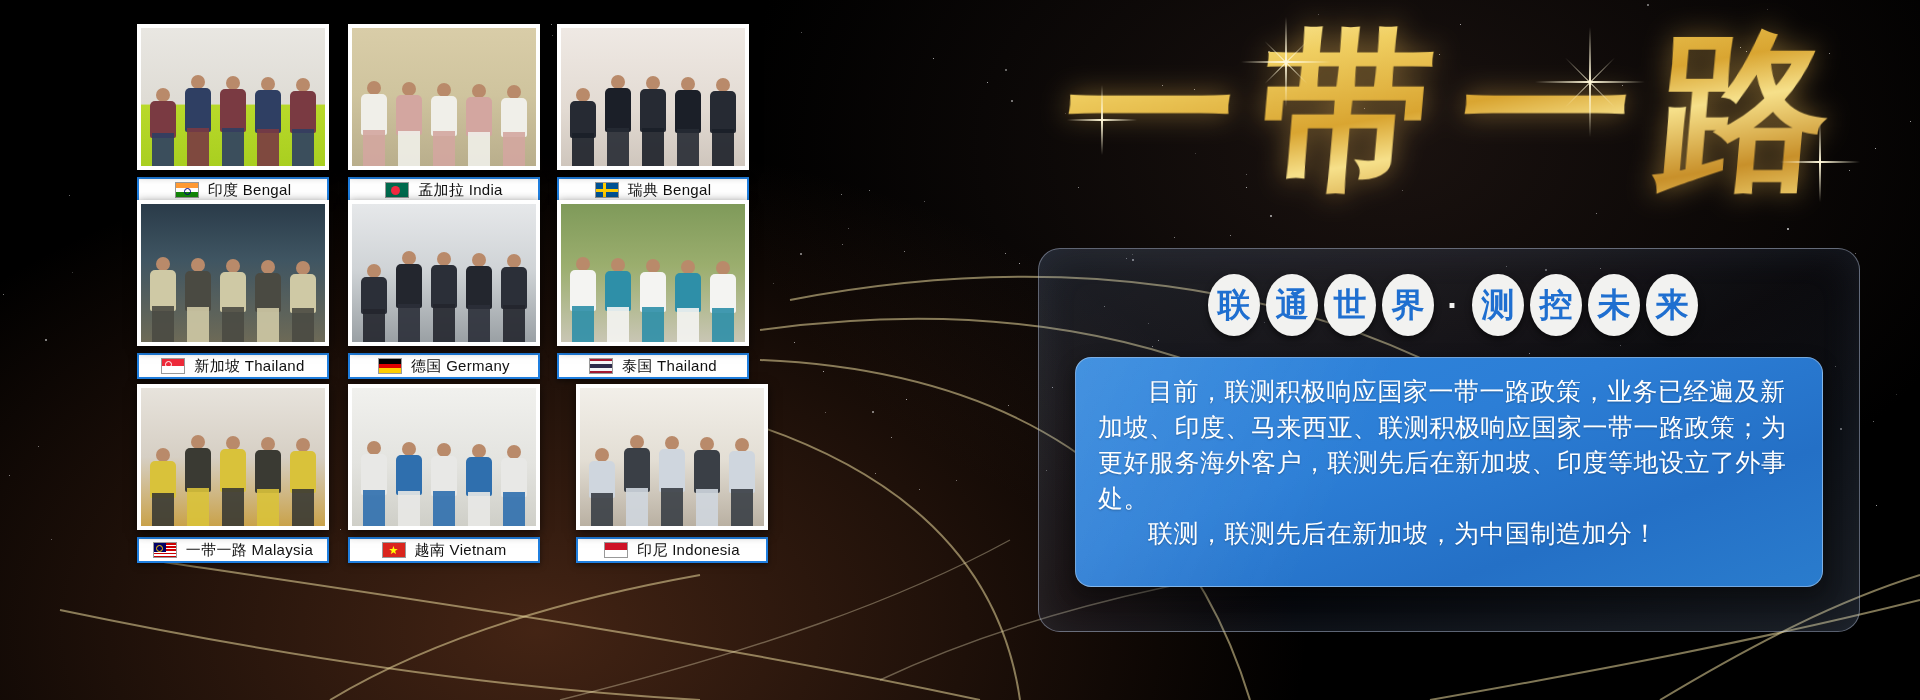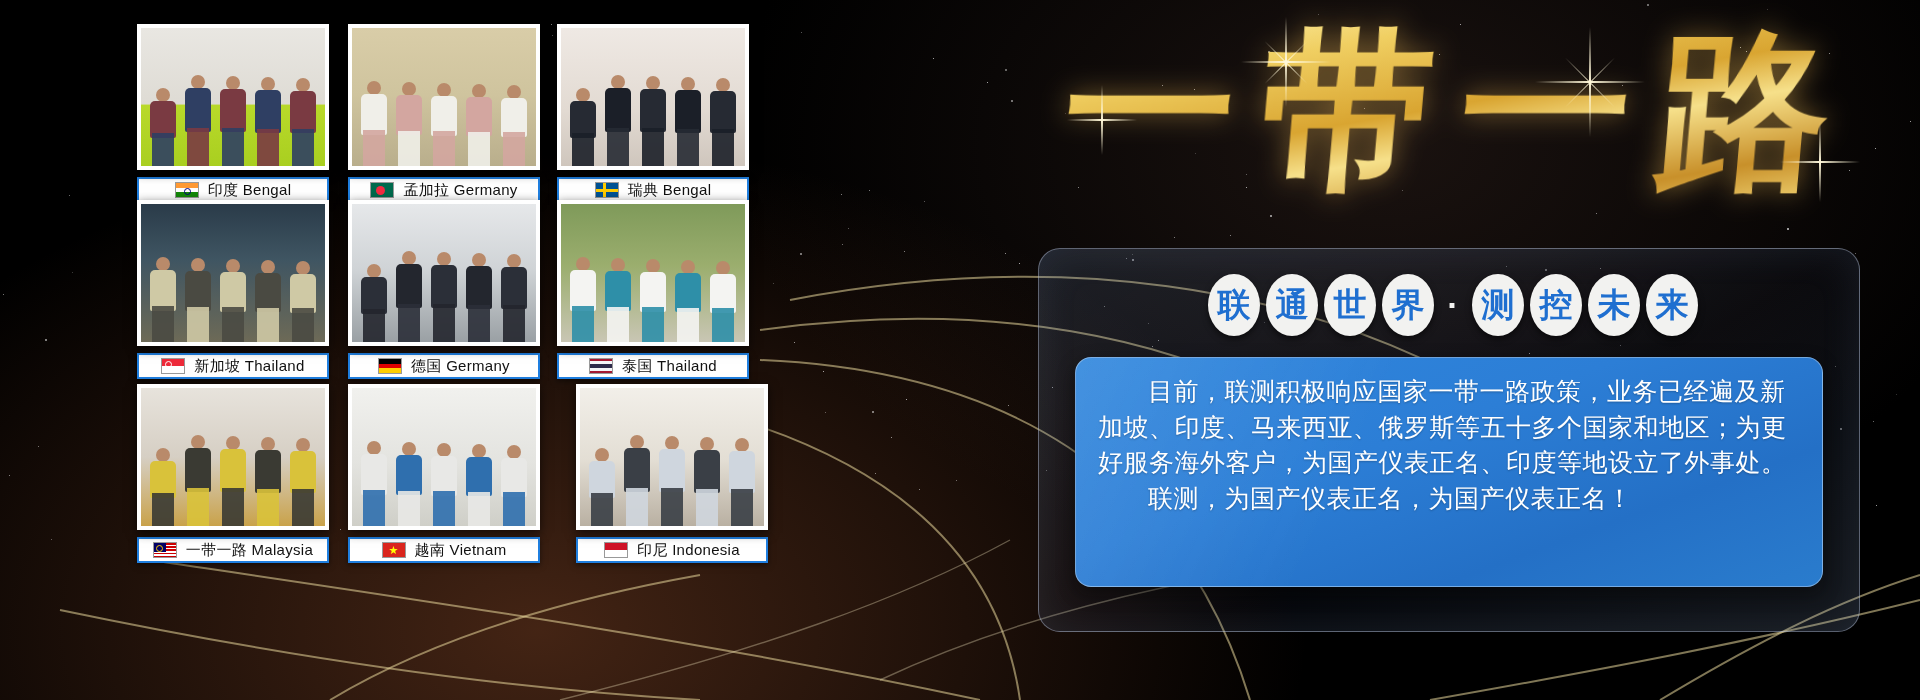--- a/index.html
+++ b/index.html
@@ -334,21 +334,21 @@
               <span style="position:absolute;left:1px;top:13px;width:26px;height:38.879999999999995px;border-radius:5px 5px 2px 2px;background:#f0efe9;"></span>
               <span style="position:absolute;left:3px;bottom:0;width:22px;height:34.019999999999996px;background:#d3a6a0;opacity:.9"></span>
             </span>
           </span>
         </div>
         <div class="label">
           <span class="flag">
             <span style="position:absolute;inset:0;background:#006a4d"></span>
             <span style="position:absolute;left:42%;top:50%;width:9px;height:9px;margin:-4.5px 0 0 -4.5px;background:#f42a41;border-radius:50%"></span>
           </span>
-          <span class="lbl-text">孟加拉 Germany</span>
+          <span class="lbl-text">孟加拉 India</span>
         </div>
       </div>
       <div class="cell" style="left:437px;top:16px;">
         <div class="photo">
           <span class="scene" style="background:linear-gradient(180deg,#efe9e4 0%,#e2dad2 60%,#cfc6bd 100%)"></span>
           <span class="scene" style="filter:blur(.6px)">
             <span style="position:absolute;left:8px;bottom:0;width:28px;height:78px;">
               <span style="position:absolute;left:7px;top:0;width:14px;height:14px;border-radius:50%;background:#b98a6a;"></span>
               <span style="position:absolute;left:1px;top:13px;width:26px;height:37.44px;border-radius:5px 5px 2px 2px;background:#262a33;"></span>
               <span style="position:absolute;left:3px;bottom:0;width:22px;height:32.76px;background:#1b1f28;opacity:.9"></span>
@@ -648,18 +648,18 @@
         <span class="chip">通</span>
         <span class="chip">世</span>
         <span class="chip">界</span>
         <span class="chip dot">·</span>
         <span class="chip">测</span>
         <span class="chip">控</span>
         <span class="chip">未</span>
         <span class="chip">来</span>
       </div>
     <div id="blurb">
-      <p class="indent">目前，联测积极响应国家一带一路政策，业务已经遍及新加坡、印度、马来西亚、俄罗斯等五十多个国家和地区；为更好服务海外客户，为国产仪表正名、印度等地设立了外事处。</p>
-      <p class="indent">联测，为国产仪表正名，为国产仪表正名！</p>
+      <p class="indent">目前，联测积极响应国家一带一路政策，业务已经遍及新加坡、印度、马来西亚、联测积极响应国家一带一路政策；为更好服务海外客户，联测先后在新加坡、印度等地设立了外事处。</p>
+      <p class="indent">联测，联测先后在新加坡，为中国制造加分！</p>
     </div>
   </div>
 
 </div>
 
 </body></html>

